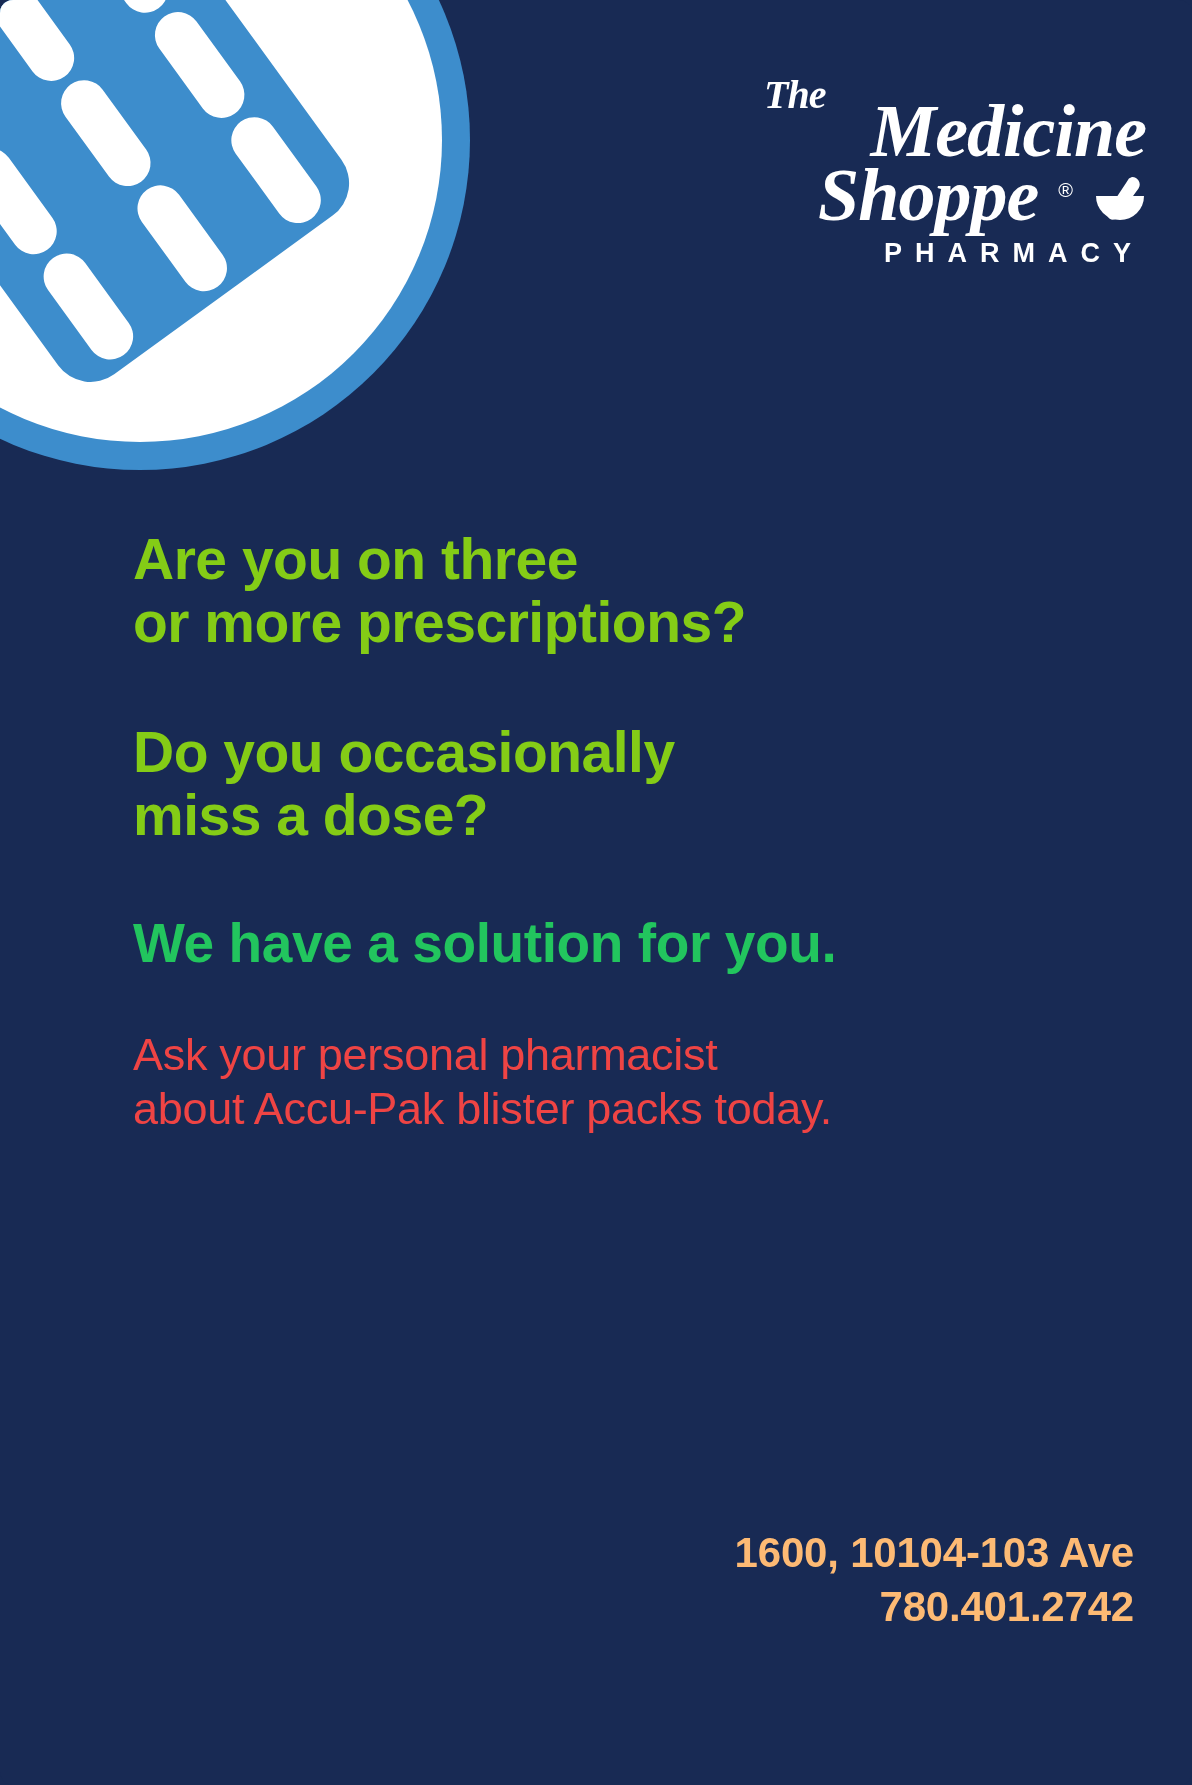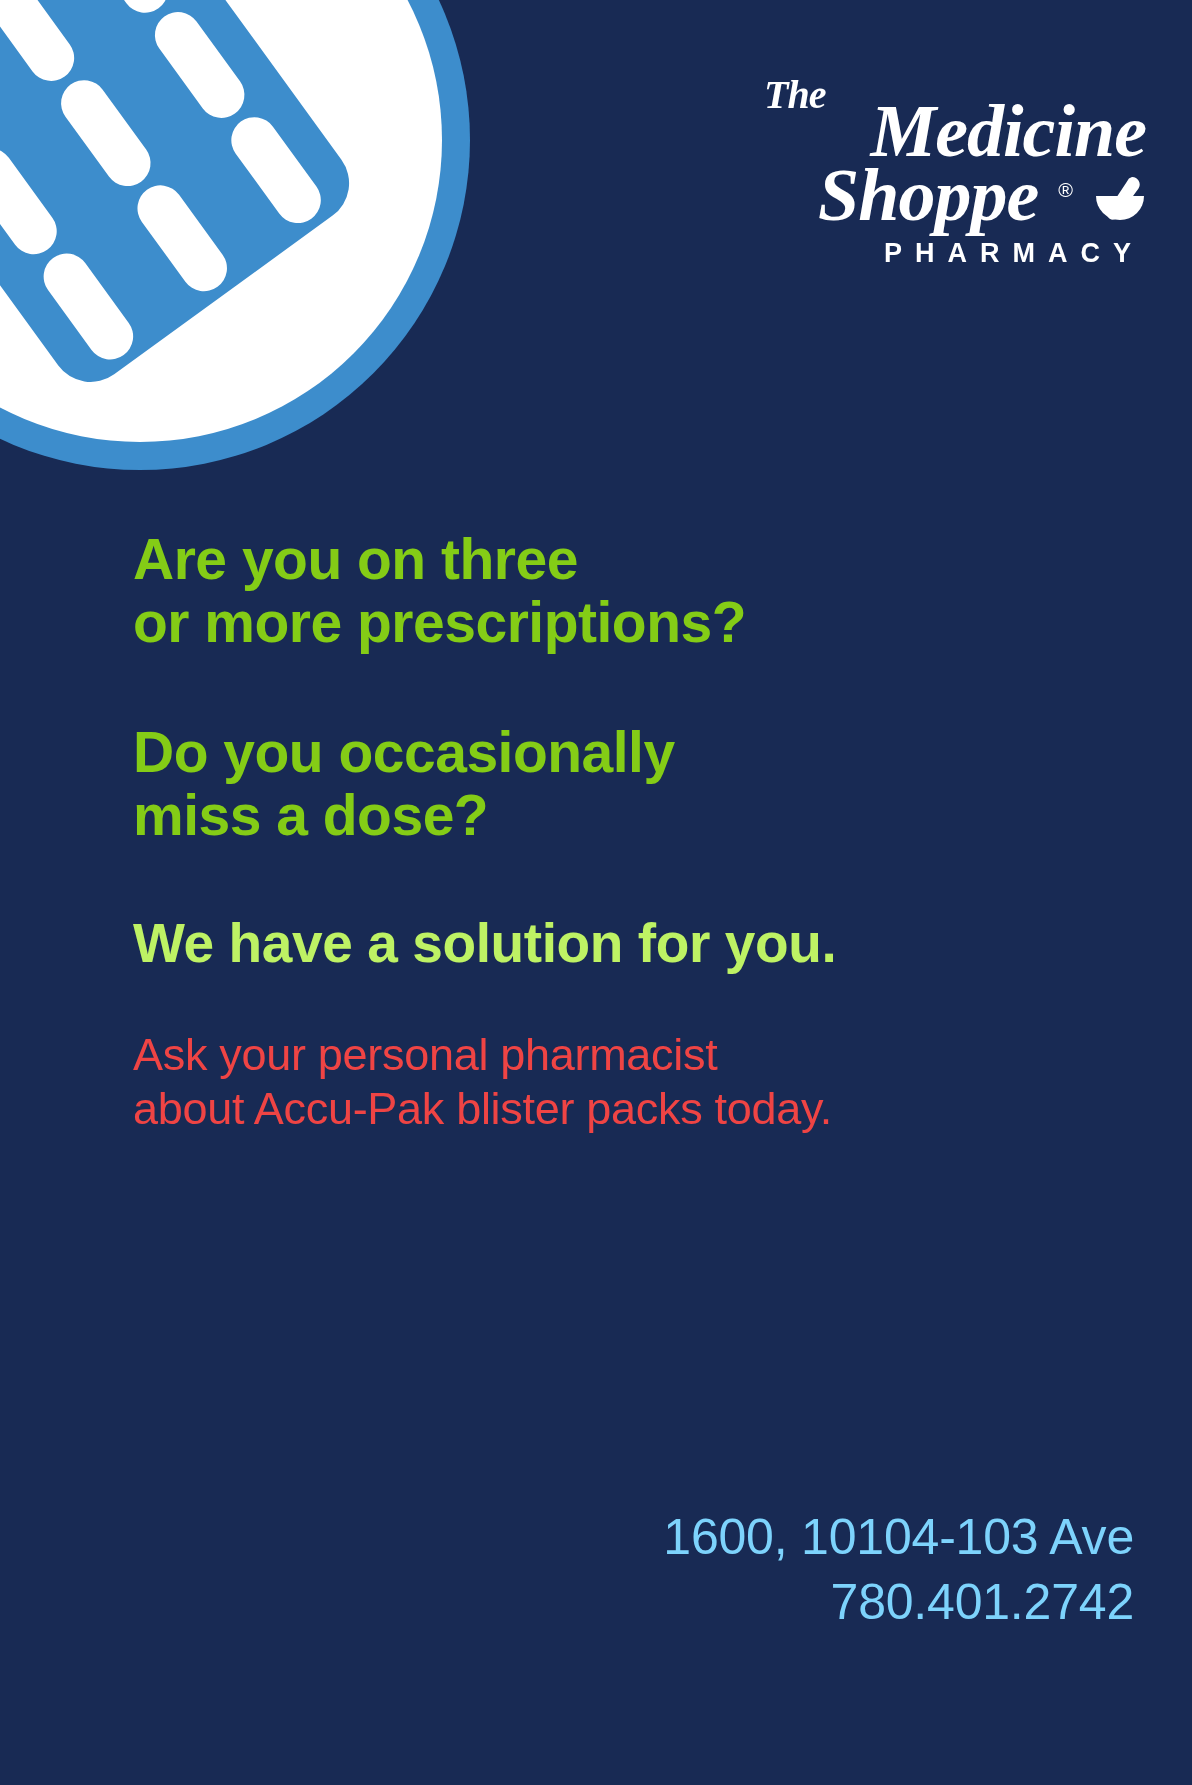--- a/index.html
+++ b/index.html
@@ -10,20 +10,21 @@
   body {
     font-family: "Liberation Sans", sans-serif;
     -webkit-font-smoothing: antialiased;
   }
   #poster {
     position: relative;
     width: 1192px;
     height: 1785px;
     background: #182a54;
     overflow: hidden;
+    border-radius: 13px;
   }
 
   
   .badge-wrap {
     position: absolute;
     left: -190px;
     top: -190px;
     width: 660px;
     height: 660px;
   }
@@ -143,21 +144,21 @@
     font-weight: bold;
     font-size: 57px;
     line-height: 1.10;
     letter-spacing: -0.5px;
     margin: 0;
   }
   .headline + .headline {
     margin-top: 68px;
   }
   .solution {
-    color: #bef264;
+    color: #22c55e;
     font-weight: bold;
     font-size: 55px;
     line-height: 1.12;
     letter-spacing: -0.4px;
     margin: 66px 0 0 0;
   }
   .body-copy {
     color: #ef4444;
     font-weight: normal;
     font-size: 45px;
@@ -165,23 +166,23 @@
     letter-spacing: -0.3px;
     margin: 54px 0 0 0;
   }
 
   
   .address {
     position: absolute;
     right: 58px;
     bottom: 150px;
     text-align: right;
-    color: #7dd3fc;
-    font-weight: normal;
-    font-size: 50px;
+    color: #fdba74;
+    font-weight: bold;
+    font-size: 42px;
     line-height: 1.30;
     letter-spacing: -0.2px;
   }
   .address div { white-space: nowrap; }
 </style>
 </head>
 <body>
 
 <div id="poster">
 

